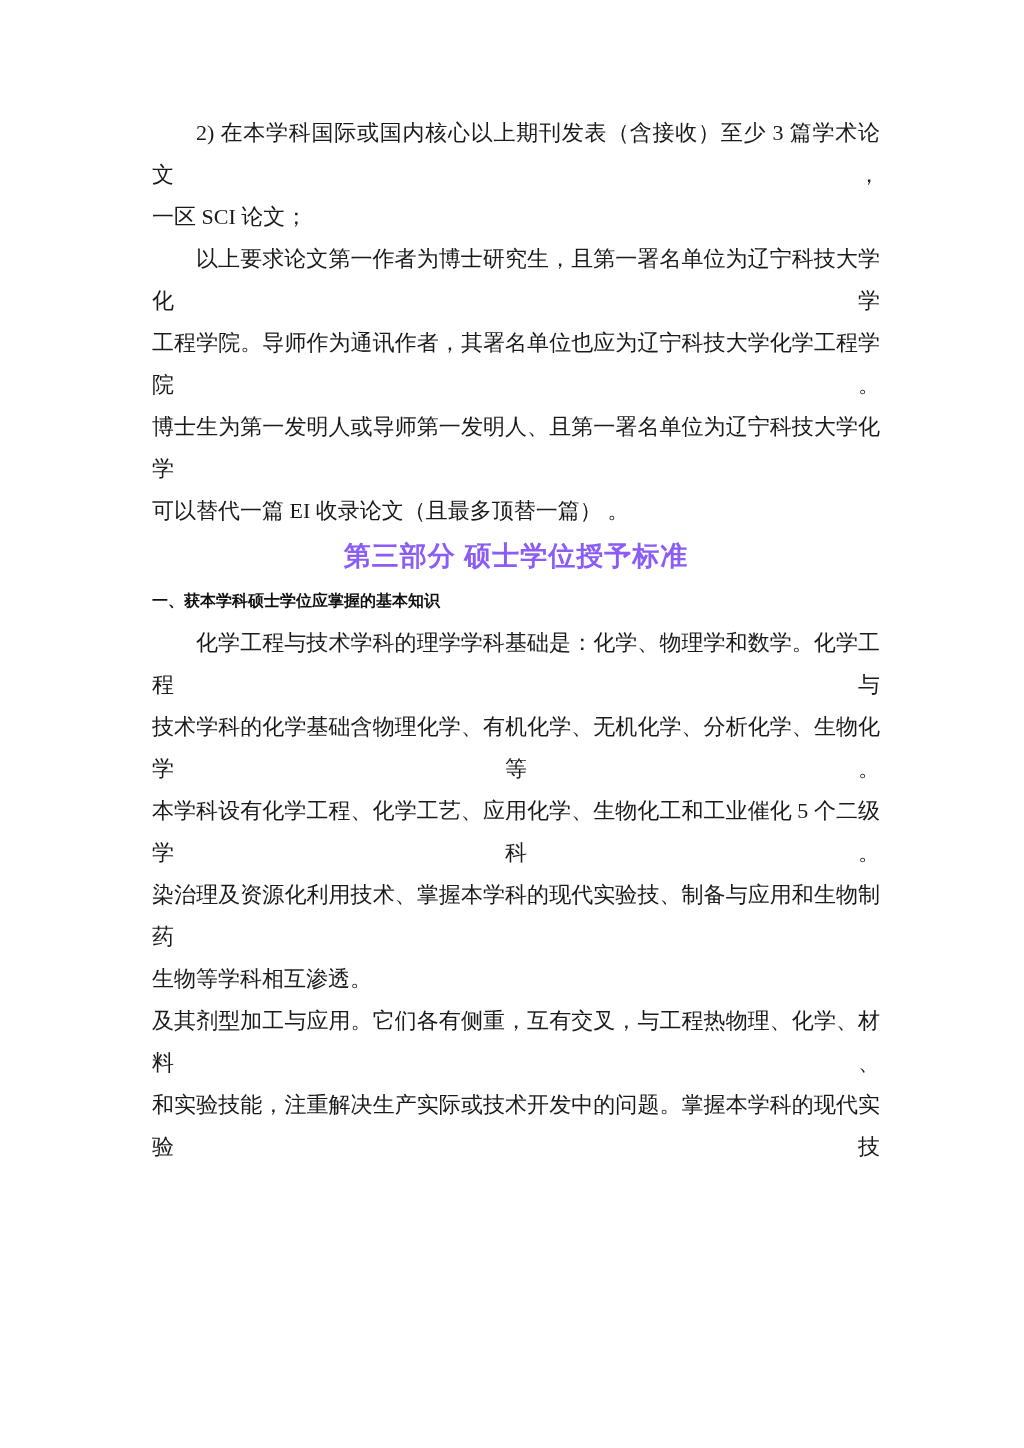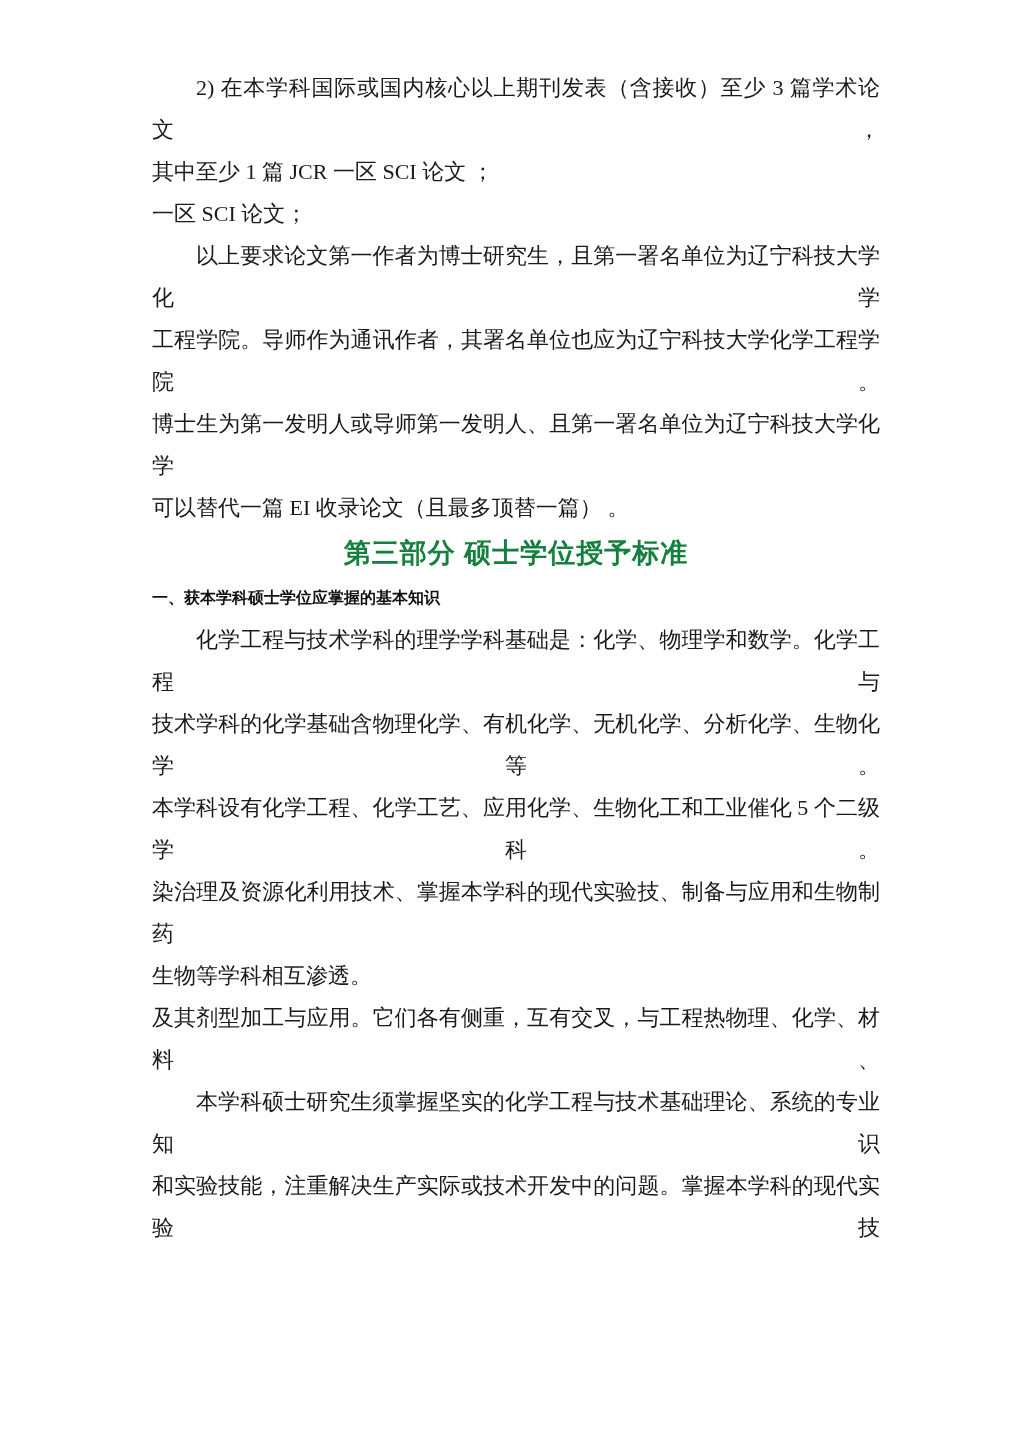--- a/index.html
+++ b/index.html
@@ -7,21 +7,21 @@
     padding: 0;
     background: #ffffff;
   }
   .page {
     position: relative;
     width: 1024px;
     height: 1448px;
     margin: 0 auto;
     background: #ffffff;
     box-sizing: border-box;
-    padding: 67px 144px 0 152px;
+    padding: 112px 144px 0 152px;
     font-family: "Liberation Serif", "DejaVu Serif", serif;
     font-size: 22px;
     line-height: 42px;
     color: #1a1a1a;
     overflow: hidden;
   }
   .line {
     text-align: justify;
     white-space: normal;
   }
@@ -32,51 +32,49 @@
     text-indent: 2em;
   }
   .part-title {
     font-family: "Liberation Sans", "DejaVu Sans", sans-serif;
     font-weight: 700;
     font-size: 27px;
     line-height: 44px;
     text-align: center;
     margin: 2px 0 2px 0;
     letter-spacing: 1px;
-    color: #15803d;
+    color: #8b5cf6;
   }
   .section-heading {
     font-family: "Liberation Sans", "DejaVu Sans", sans-serif;
     font-weight: 700;
     font-size: 16px;
     line-height: 42px;
     text-align: left;
     color: #111111;
   }
 </style>
 </head>
 <body>
 
 <div class="page">
 
   <div class="line indent fill">2) 在本学科国际或国内核心以上期刊发表（含接收）至少 3 篇学术论文，</div>
-  <div class="line">其中至少 1 篇 JCR 一区 SCI 论文 ；</div>
   <div class="line">一区 SCI 论文；</div>
   <div class="line indent fill">以上要求论文第一作者为博士研究生，且第一署名单位为辽宁科技大学化学</div>
   <div class="line fill">工程学院。导师作为通讯作者，其署名单位也应为辽宁科技大学化学工程学院。</div>
   <div class="line fill">博士生为第一发明人或导师第一发明人、且第一署名单位为辽宁科技大学化学</div>
   <div class="line">可以替代一篇 EI 收录论文（且最多顶替一篇） 。</div>
 
   <div class="part-title">第三部分 硕士学位授予标准</div>
 
   <div class="section-heading">一、获本学科硕士学位应掌握的基本知识</div>
 
   <div class="line indent fill">化学工程与技术学科的理学学科基础是：化学、物理学和数学。化学工程与</div>
   <div class="line fill">技术学科的化学基础含物理化学、有机化学、无机化学、分析化学、生物化学等。</div>
   <div class="line fill">本学科设有化学工程、化学工艺、应用化学、生物化工和工业催化 5 个二级学科。</div>
   <div class="line fill">染治理及资源化利用技术、掌握本学科的现代实验技、制备与应用和生物制药</div>
   <div class="line">生物等学科相互渗透。</div>
   <div class="line fill">及其剂型加工与应用。它们各有侧重，互有交叉，与工程热物理、化学、材料、</div>
 
-  <div class="line indent fill">本学科硕士研究生须掌握坚实的化学工程与技术基础理论、系统的专业知识</div>
   <div class="line fill">和实验技能，注重解决生产实际或技术开发中的问题。掌握本学科的现代实验技</div>
 
 </div>
 
 </body></html>

